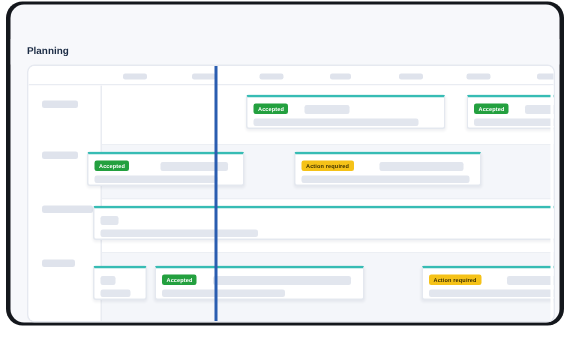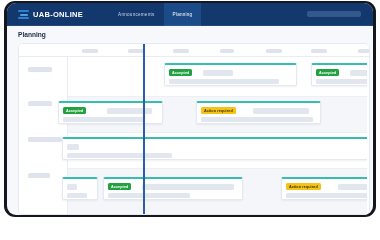--- a/index.html
+++ b/index.html
@@ -152,37 +152,20 @@
     position: absolute; right: 0; top: 13px; width: 2px; height: 159px;
     background: #ffffff; z-index: 7;
   }
 </style>
 </head>
 <body>
 
 <div id="device-frame">
   <div id="screen">
 
-    <div id="app-header">
-      <div class="brand">
-        <span class="brand-mark">
-          <i></i>
-            <i></i>
-            <i></i>
-        </span>
-        <span class="brand-text">UAB-ONLINE</span>
-      </div>
-
-      <nav id="primary-nav">
-        <div class="nav-tab">Announcements</div>
-        <div class="nav-tab is-active">Planning</div>
-      </nav>
-
-      <div id="header-search-placeholder"></div>
-    </div>
 
     <div id="page-title">
       <div class="title-text">Planning</div>
     </div>
 
     <div id="board">
 
       <div id="timeline-header">
           <div class="date-label" style="left: 63px; width: 16px;"></div>
           <div class="date-label" style="left: 109px; width: 16px;"></div>

